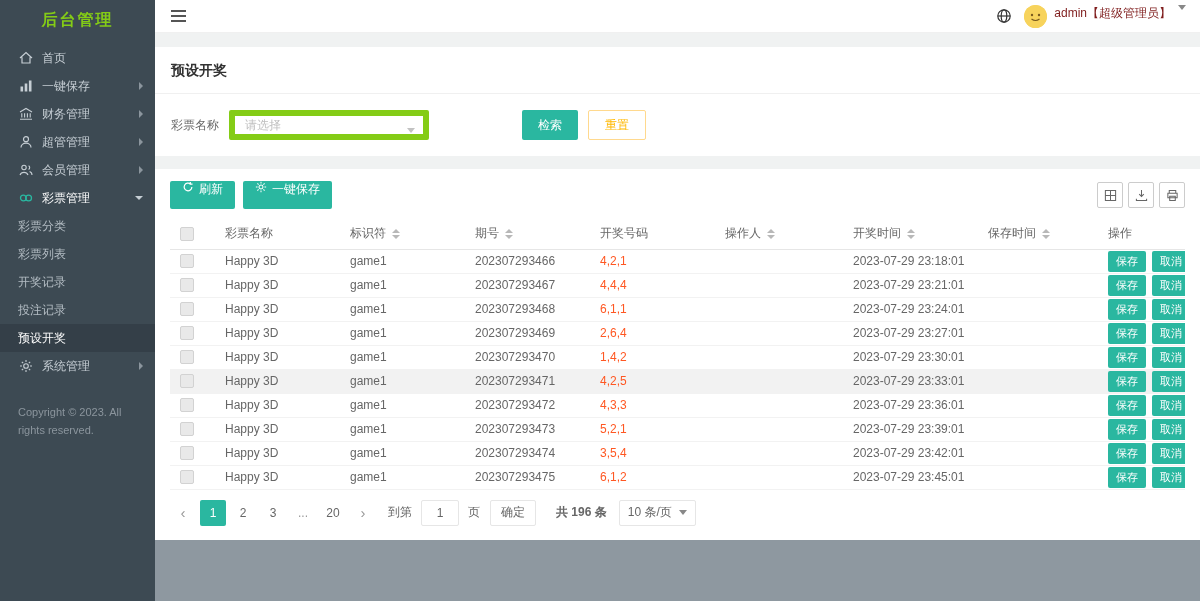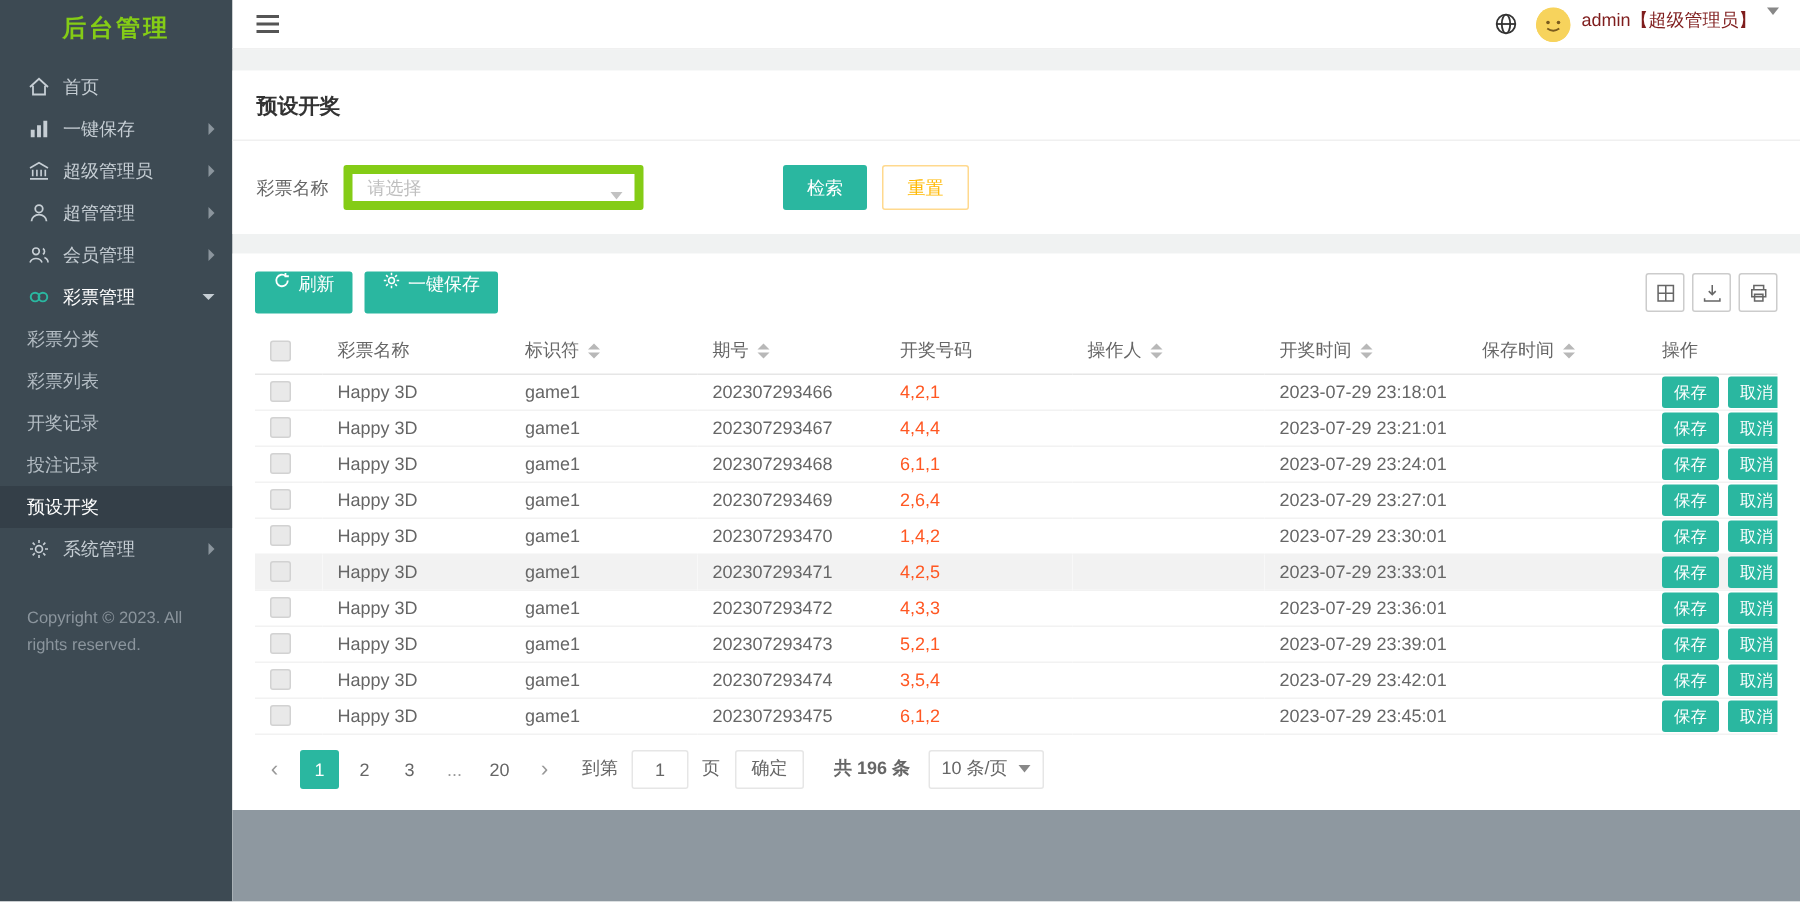--- a/index.html
+++ b/index.html
@@ -109,21 +109,21 @@
         <span class="mi-label">一键保存</span>
         <span class="arr-r"></span>
       </div>
 
       <div class="menu-item">
         <span class="mi-icon">
           <svg width="14" height="14" viewBox="0 0 14 14" fill="none" stroke="currentColor" stroke-width="1.1">
               <path d="M1 5 L7 1.5 L13 5 M2.8 6.2 V10.5 M5.6 6.2 V10.5 M8.4 6.2 V10.5 M11.2 6.2 V10.5 M1 12.2 H13"></path>
             </svg>
         </span>
-        <span class="mi-label">超级管理员</span>
+        <span class="mi-label">财务管理</span>
         <span class="arr-r"></span>
       </div>
 
       <div class="menu-item">
         <span class="mi-icon">
           <svg width="14" height="14" viewBox="0 0 14 14" fill="none" stroke="currentColor" stroke-width="1.2">
               <circle cx="7" cy="4.2" r="2.5"></circle>
               <path d="M2 12.5 a5 4.4 0 0 1 10 0"></path>
             </svg>
         </span>

